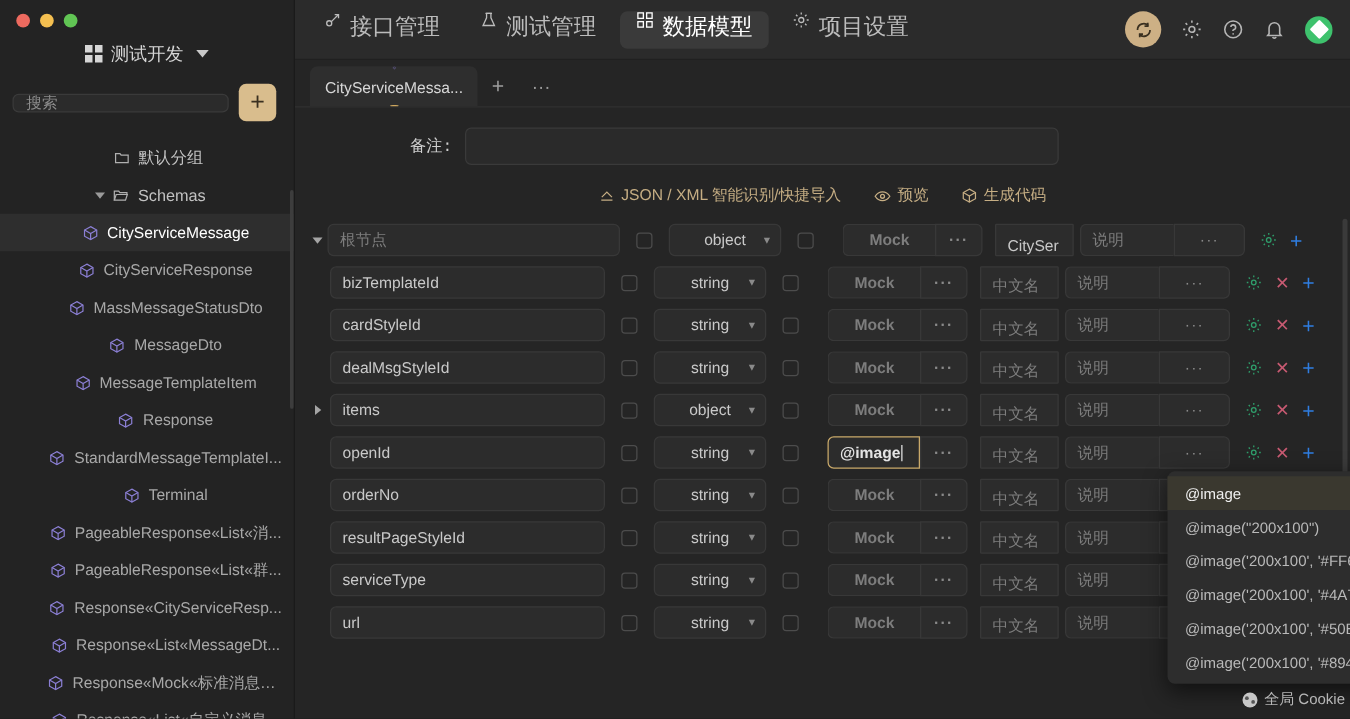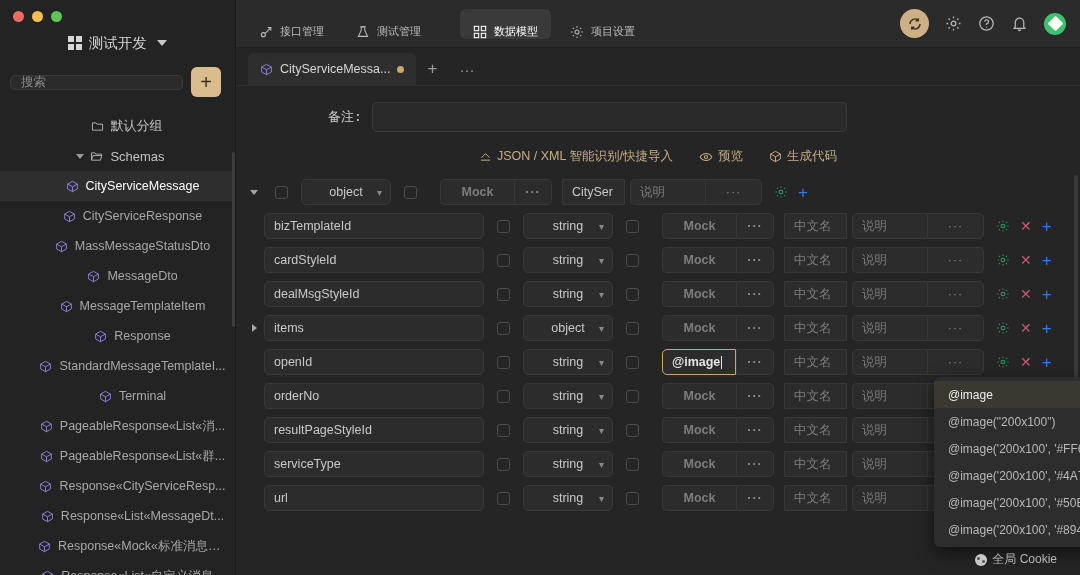--- a/index.html
+++ b/index.html
@@ -85,25 +85,25 @@
   }
 
   
   #main { flex: 1; height: 575px; position: relative; background: #252525; overflow: hidden; }
 
   .topbar {
     height: 48px; background: #2b2b2b; display: flex; align-items: center;
     padding: 0 14px 0 10px; border-bottom: 1px solid #202020;
   }
   .navtab {
-    display: flex; align-items: flex-end; gap: 7px;
+    display: flex; align-items: flex-start; gap: 7px;
     height: 30px; padding: 0 13px; border-radius: 6px;
-    color: #bcbcbc; font-size: 11px; cursor: pointer; margin-right: 6px; font-family: Liberation Mono, monospace;
-  }
-  .navtab.sel { background: #3a3a3a; color: #ffffff; margin-left: 20px; }
+    color: #bcbcbc; font-size: 18px; cursor: pointer; margin-right: 6px; font-family: Liberation Mono, monospace;
+  }
+  .navtab.sel { background: #3a3a3a; color: #ffffff; }
   .topbar-right { margin-left: auto; display: flex; align-items: center; gap: 16px; }
   .sync-btn {
     width: 29px; height: 29px; border-radius: 50%; background: #cdb085;
     display: flex; align-items: center; justify-content: center; cursor: pointer;
   }
   .ic-btn { color: #b5b5b5; cursor: pointer; display: flex; align-items: center; }
   .avatar {
     width: 22px; height: 22px; border-radius: 50%;
     background: #3ec26d; display: flex; align-items: center; justify-content: center;
     cursor: pointer;
@@ -113,21 +113,21 @@
     border-radius: 1px;
   }
 
   .tabstrip {
     height: 38px; background: #252525; display: flex; align-items: flex-end;
     padding-left: 12px; border-bottom: 1px solid #303030;
   }
   .doctab {
     display: flex; align-items: center; gap: 7px;
     height: 32px; padding: 0 12px; border-radius: 6px 6px 0 0;
-    background: #2e2e2e; color: #d7d7d7; font-size: 12.5px; cursor: pointer;
+    background: #2e2e2e; color: #d7d7d7; font-size: 12.5px; cursor: pointer; flex-direction: column;
   }
   .dot-mod { width: 7px; height: 7px; border-radius: 50%; background: #cfa85f; }
   .tab-add, .tab-more {
     color: #9d9d9d; font-size: 17px; padding: 0 11px; height: 32px;
     display: flex; align-items: center; cursor: pointer;
   }
   .tab-more { font-size: 15px; }
 
   .notes-row {
     display: flex; align-items: center; padding: 16px 0 0 92px; font-family: Liberation Mono, monospace;
@@ -179,21 +179,21 @@
   .mock-grp { display: flex; margin-left: 10px; font-weight: bold; }
   .mock-fld {
     width: 74px; flex: 0 0 74px; justify-content: center;
     border-radius: 5px 0 0 5px; border-right: 0;
   }
   .dots-fld {
     width: 38px; flex: 0 0 38px; justify-content: center;
     border-radius: 0 5px 5px 0; color: #8a8a8a; letter-spacing: 1px;
   }
   .val-grp { display: flex; margin-left: 10px; }
-  .val-fld { width: 63px; flex: 0 0 63px; border-radius: 1px; }
+  .val-fld { width: 63px; flex: 0 0 63px; border-radius: 1px; align-items: flex-end; }
   .desc-fld { width: 75px; flex: 0 0 75px; border-radius: 5px 0 0 5px; border-right: 0; margin-left: 5px; align-items: center;}
   .desc-dots { width: 57px; flex: 0 0 57px; justify-content: center;
     border-radius: 0 5px 5px 0; color: #8a8a8a; letter-spacing: 1px; }
   .row-acts { display: flex; align-items: center; gap: 10px; margin-left: 12px; }
   .ra { cursor: pointer; display: flex; align-items: center; }
   .ra-x { color: #c85a72; font-size: 14px; font-weight: 600; }
   .ra-p { color: #2f7de0; font-size: 17px; font-weight: 400; line-height: 1; }
 
   
   .mock-fld.focused {
@@ -213,21 +213,21 @@
   }
   .ac-item {
     display: flex; align-items: center; justify-content: space-between;
     height: 27px; padding: 0 14px; font-size: 12px; color: #b9b9b9;
     cursor: pointer; white-space: nowrap; overflow: hidden;
   }
   .ac-item.hl { background: #3a382f; color: #efefef; }
   .ac-item .lbl { overflow: hidden; text-overflow: ellipsis; }
 
   .cookie {
-    position: absolute; right: 23px; bottom: 7px;
+    position: absolute; right: 4px; bottom: 7px;
     display: flex; align-items: center; gap: 5px;
     color: #b6b6b6; font-size: 12px; cursor: pointer; z-index: 50;
   }
   .cookie-ic {
     width: 12px; height: 12px; border-radius: 50%; background: #c7c7c7;
     position: relative;
   }
   .cookie-ic::before, .cookie-ic::after {
     content: ''; position: absolute; background: #555; border-radius: 50%;
   }
@@ -589,20 +589,23 @@
         </svg>
       <span>生成代码</span>
     </div>
   </div>
 
   <div class="tbl" id="tbl">
       <div class="trow">
         <span class="tw-cell">
           <span class="caret-row"></span>
         </span>
+        <div class="fld name-fld ph">
+          <span>根节点</span>
+        </div>
         <span class="chk"></span>
         <div class="fld type-fld">
           <span>object</span>
           <span class="chev">▾</span>
         </div>
         <span class="chk"></span>
         <div class="mock-grp">
           <div class="fld mock-fld ph">
             <span>Mock</span>
           </div>

